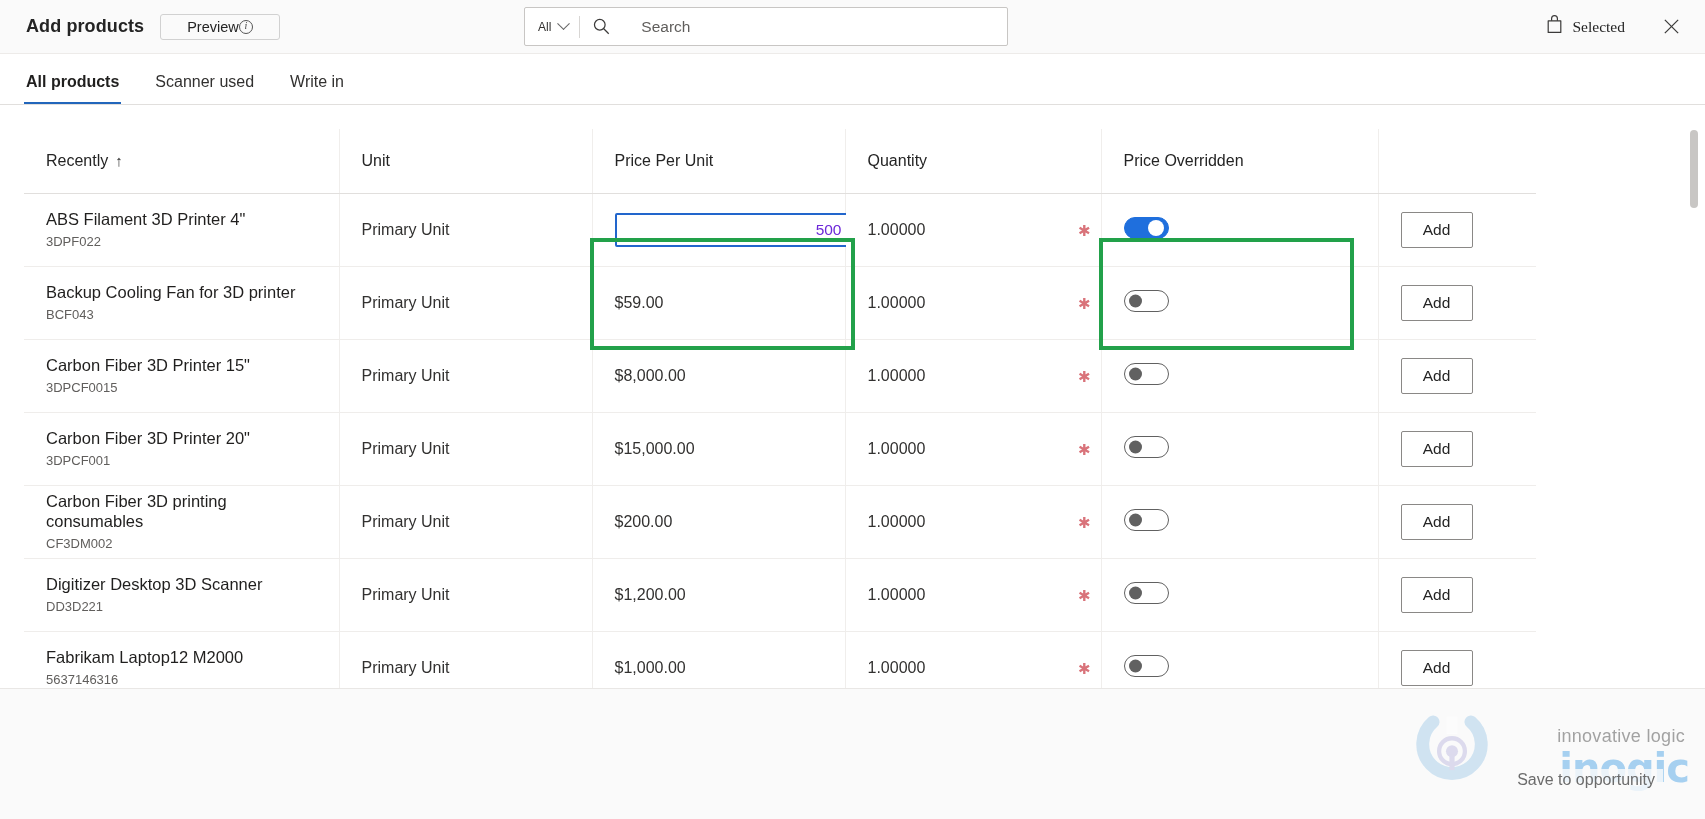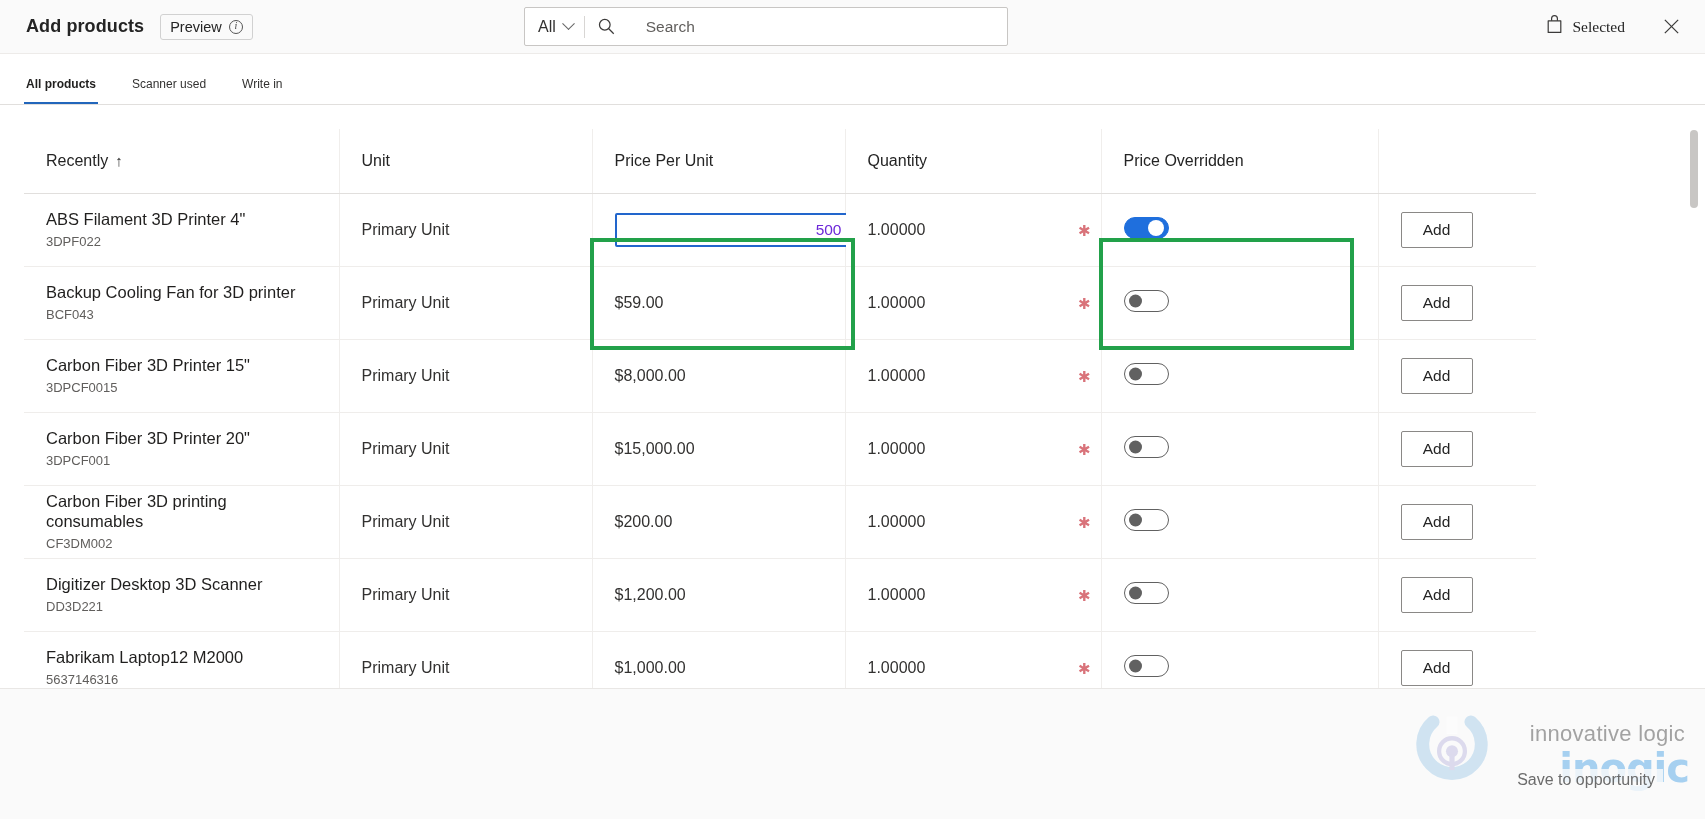--- a/index.html
+++ b/index.html
@@ -20,43 +20,43 @@
     background: #fafafa;
     border-bottom: 1px solid #edebe9;
     padding: 0 18px;
   }
   .title {
     font-size: 18px; font-weight: 600; color: #242424;
     margin-left: 8px; letter-spacing: .1px;
   }
   .preview-badge {
     margin-left: 16px;
-    display: inline-flex; align-items: center; gap: 7px;
+    display: inline-flex; align-items: center; 
     border: 1px solid #d1d1d1; background: #fafafa;
-    border-radius: 3px; height: 26px; padding: 0 9px;
+    border-radius: 3px; height: 26px; padding: 0 26px;
     font-size: 14.5px; color: #242424; cursor: pointer;
   }
   .info-circle {
     width: 14px; height: 14px; border: 1.2px solid #555; border-radius: 50%;
     display: inline-flex; align-items: center; justify-content: center;
     font-size: 10px; font-style: italic; font-family: "Liberation Serif", serif;
     line-height: 1; color: #444; padding-bottom: 1px;
   }
 
   .search-wrap {
     position: absolute; left: 524px; top: 7px;
     width: 484px; height: 39px;
     border: 1px solid #c8c6c4; border-radius: 2px;
     background: #fff;
     display: flex; align-items: center;
   }
   .search-scope {
     display: flex; align-items: center; gap: 8px;
     padding: 0 11px 0 13px; height: 100%; cursor: pointer;
-    font-size: 16px; color: #323130;
+    font-size: 12px; color: #323130;
   }
   .chev { width: 9px; height: 9px; border-right: 1.3px solid #666; border-bottom: 1.3px solid #666;
           transform: rotate(45deg) translate(-2px,-2px); }
   .search-div { width: 1px; height: 22px; background: #d8d6d4; }
   .search-icon { margin: 0 10px 0 12px; display: flex; }
   .search-input {
     border: none; outline: none; flex: 1; height: 100%;
     font-size: 15.5px; font-family: "Liberation Sans", sans-serif;
     color: #323130; background: transparent; padding-right: 10px; margin-left: 20px;
   }
@@ -72,21 +72,21 @@
     cursor: pointer; color: #444; font-size: 21px; line-height: 1;
   }
 
   
   .tabs {
     height: 51px; display: flex; align-items: flex-end;
     padding: 0 24px; gap: 32px;
     border-bottom: 1px solid #e1dfdd; background:#fff;
   }
   .tab {
-    position: relative; font-size: 12px; color: #323130;
+    position: relative; font-size: 16px; color: #323130;
     padding: 0 2px 13px 2px; cursor: pointer; white-space: nowrap;
   }
   .tab.active { font-weight: 700; color: #201f1e; }
   .tab.active::after {
     content: ""; position: absolute; left: 0; right: 0; bottom: 0;
     height: 2.5px; background: #2266bb;
   }
 
   
   .grid-area { position: relative; padding: 24px 24px 0 24px; background: #fff; }
@@ -177,21 +177,21 @@
     border-top: 1px solid #e9e7e5; background: #fafafa; z-index: 5;
   }
   .wm {
     position: absolute; right: 14px; bottom: 10px; z-index: 12;
     width: 300px; height: 120px; pointer-events: none;
     opacity: .92;
   }
   .wm-logo { position: absolute; left: 18px; bottom: 16px; opacity: .5; }
   .wm-text {
     position: absolute; right: 6px; bottom: 62px;
-    font-size: 22px; color: #9b9b9b; letter-spacing: .3px; margin-top: 42px;
+    font-size: 18px; color: #9b9b9b; letter-spacing: .3px; margin-top: 42px;
   }
   .wm-brand {
     position: absolute; right: 2px; bottom: 18px;
     font-size: 40px; font-weight: 700; color: #9fcdf0; letter-spacing: -1px;
     font-family: "DejaVu Sans", sans-serif;
     margin-left: 44px;
   }
   .save-pill {
     position: absolute; right: 42px; bottom: 28px; z-index: 14;
     background: rgba(250,250,250,.82); padding: 2px 8px;

